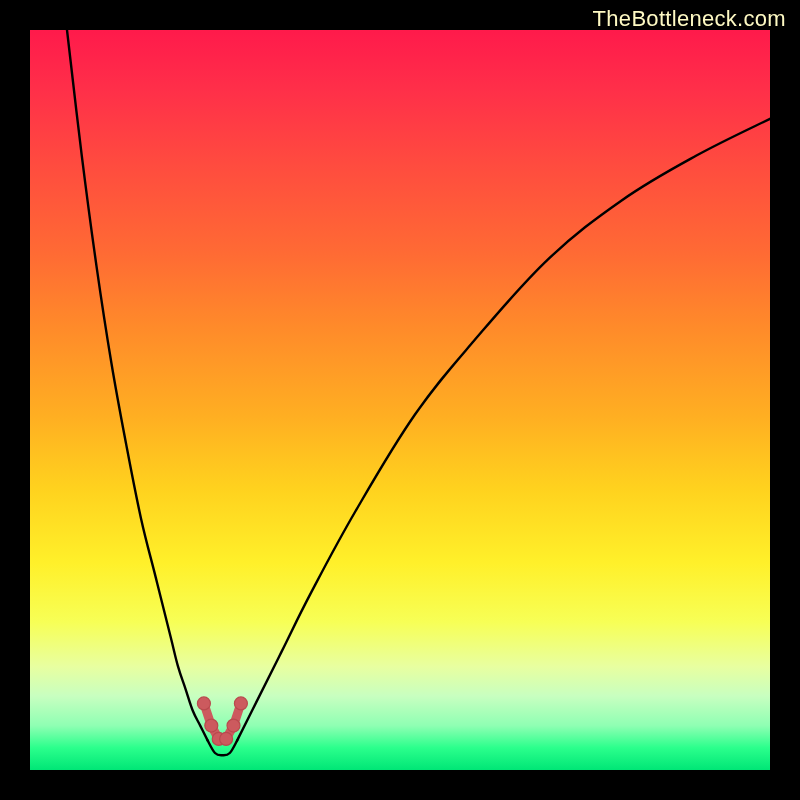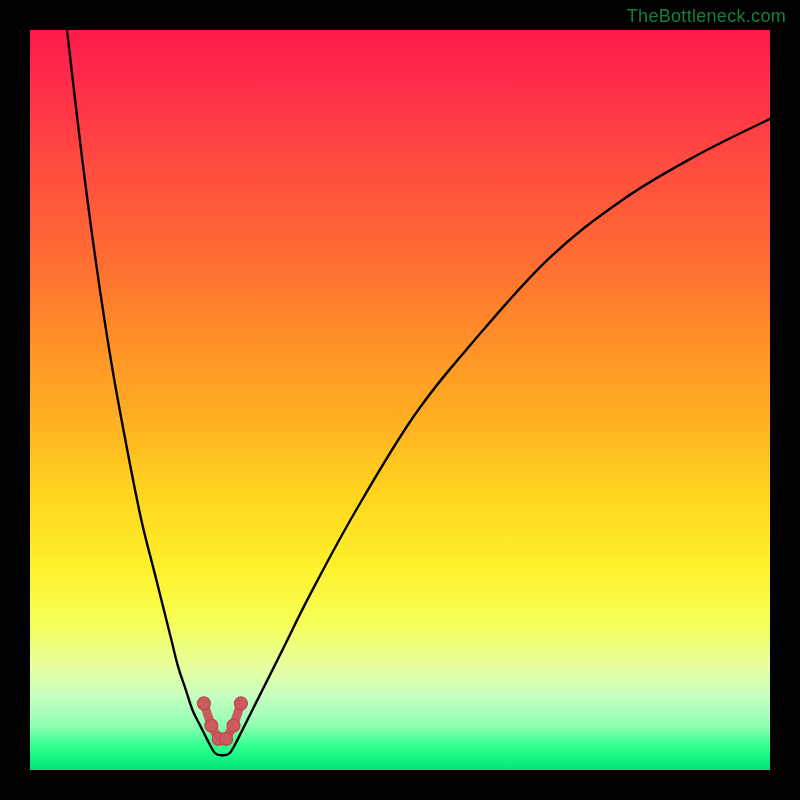--- a/index.html
+++ b/index.html
@@ -35,22 +35,22 @@
       #e8ffa0 86%,
       #c8ffc0 90%,
       #8fffb3 94%,
       #2bff8c 97%,
       #00e676 100%);
   }
   .watermark {
     position: absolute;
     top: 6px;
     right: 14px;
-    color: #15803d;
-    font-size: 18px;
+    color: #fef9c3;
+    font-size: 22px;
     font-weight: 500;
     letter-spacing: 0.3px;
     z-index: 50;
   }
   svg.chart {
     position: absolute;
     left: 30px;
     top: 30px;
     width: 740px;
     height: 740px;

